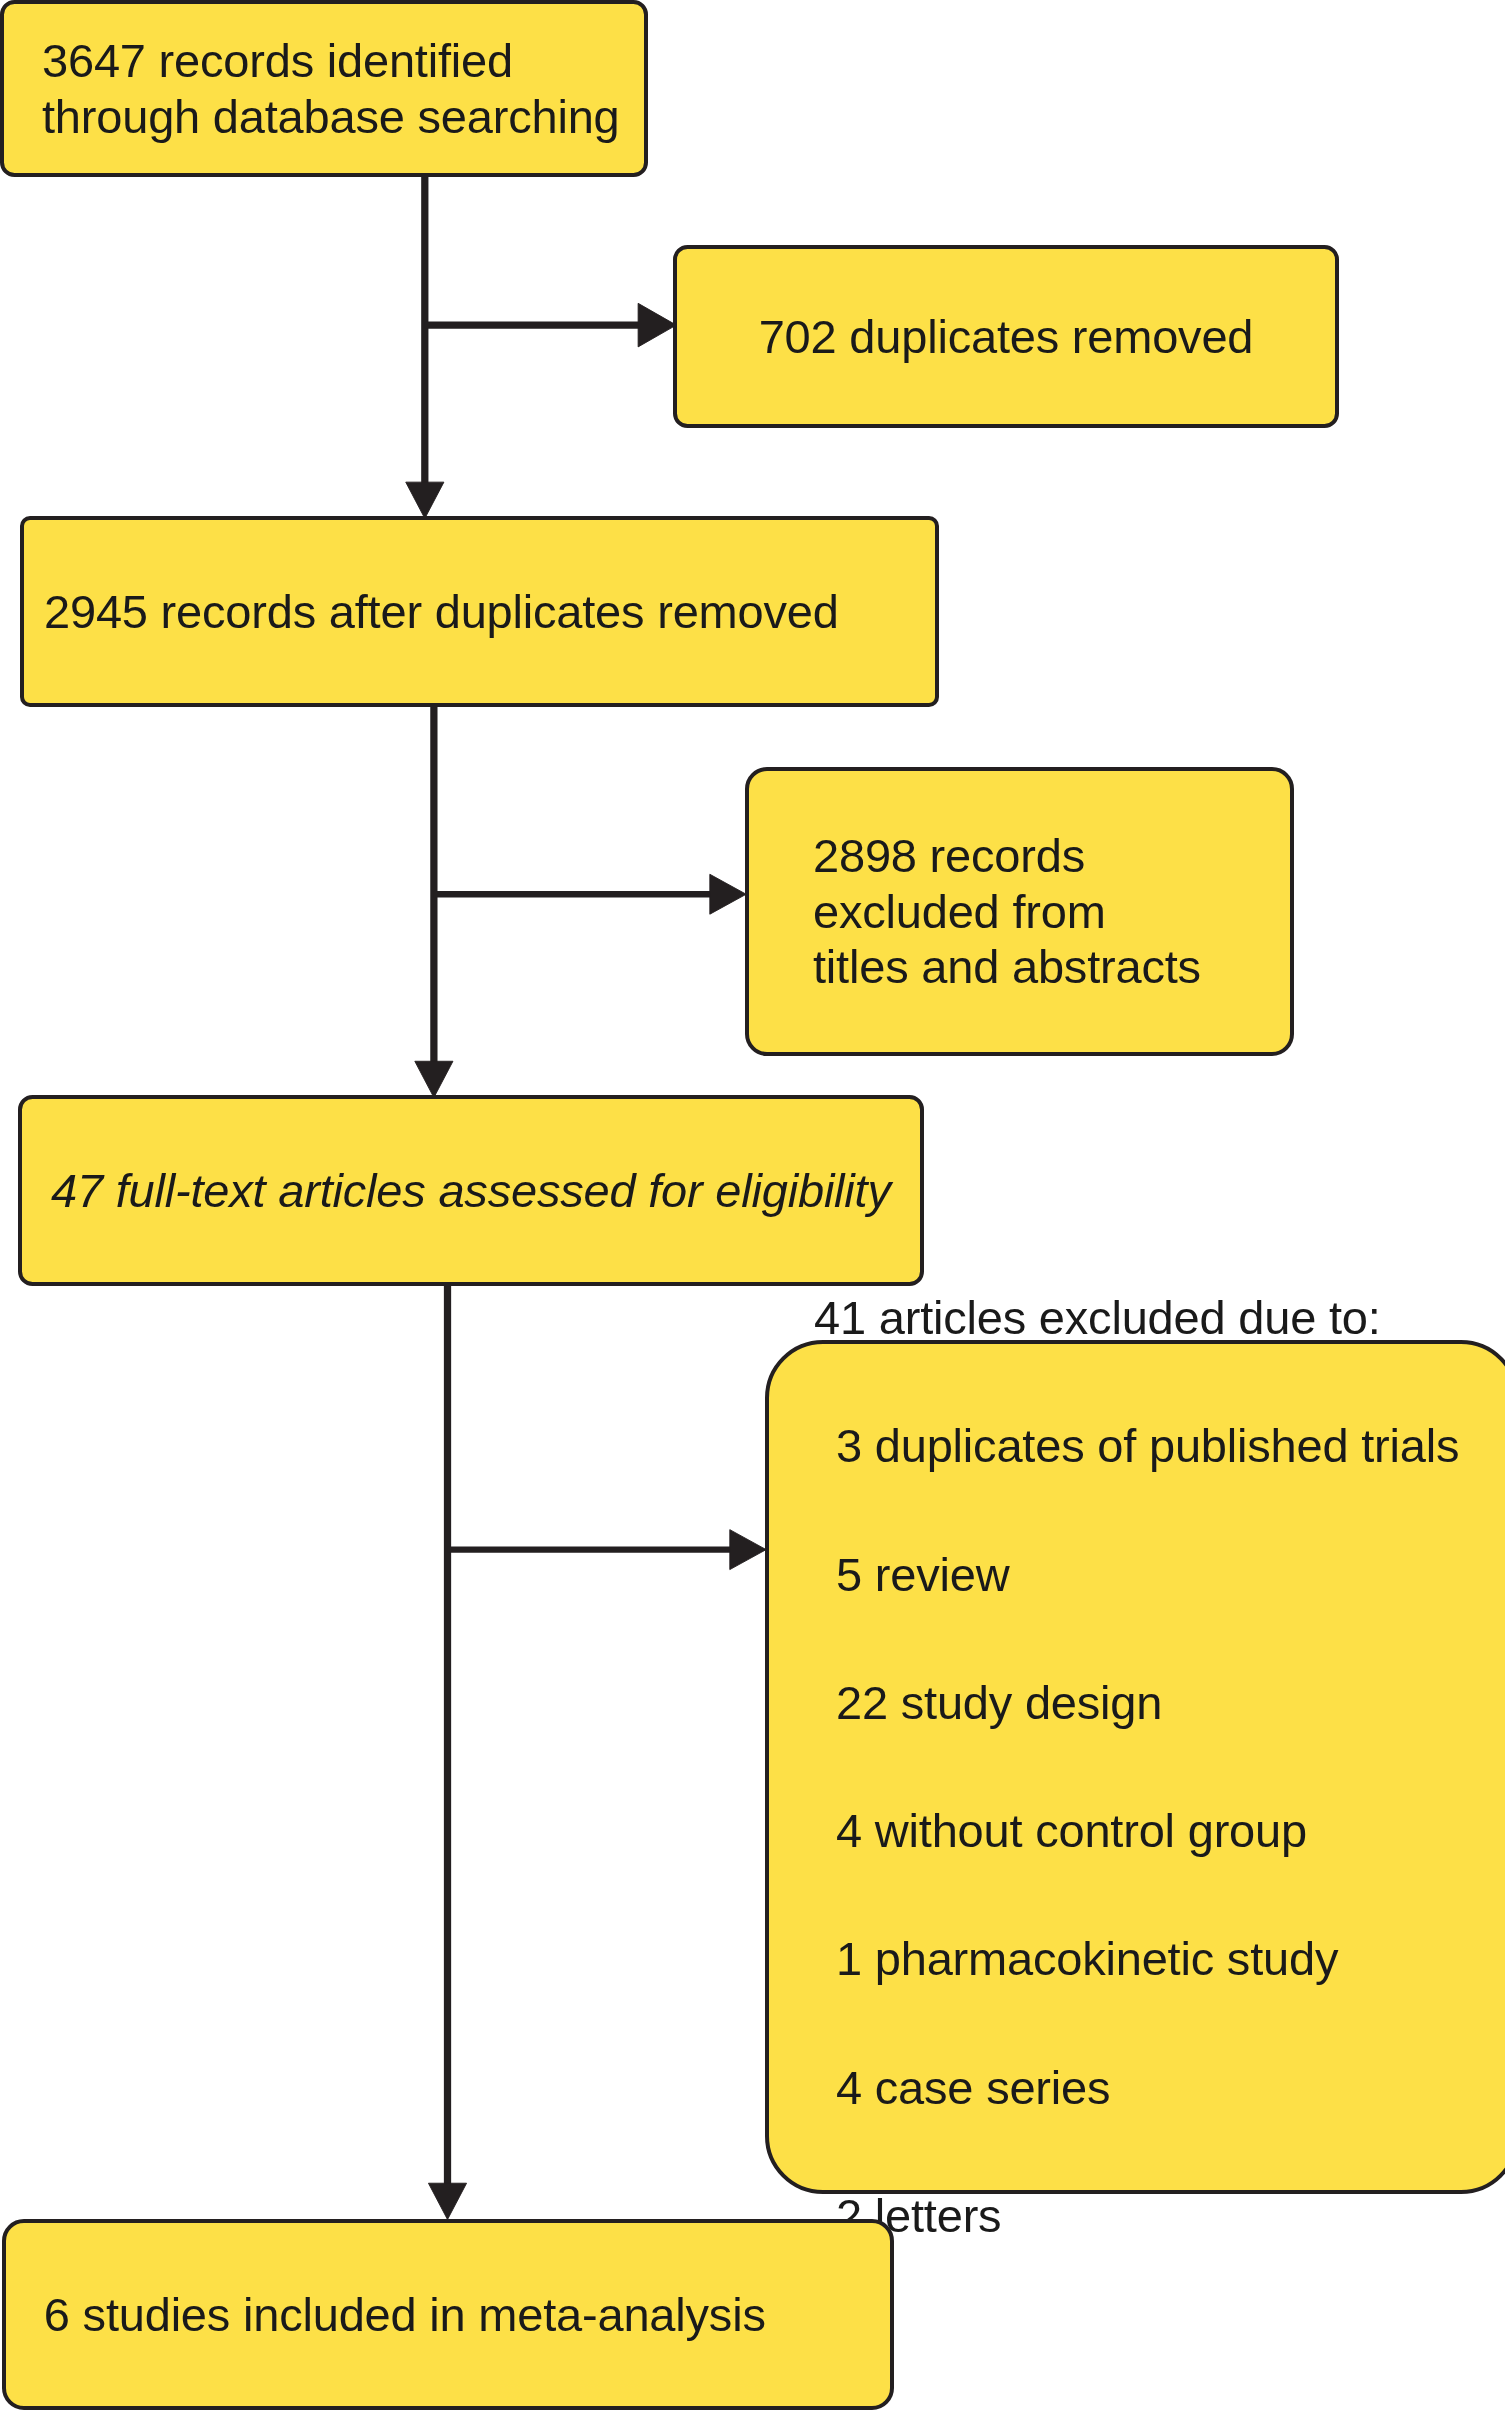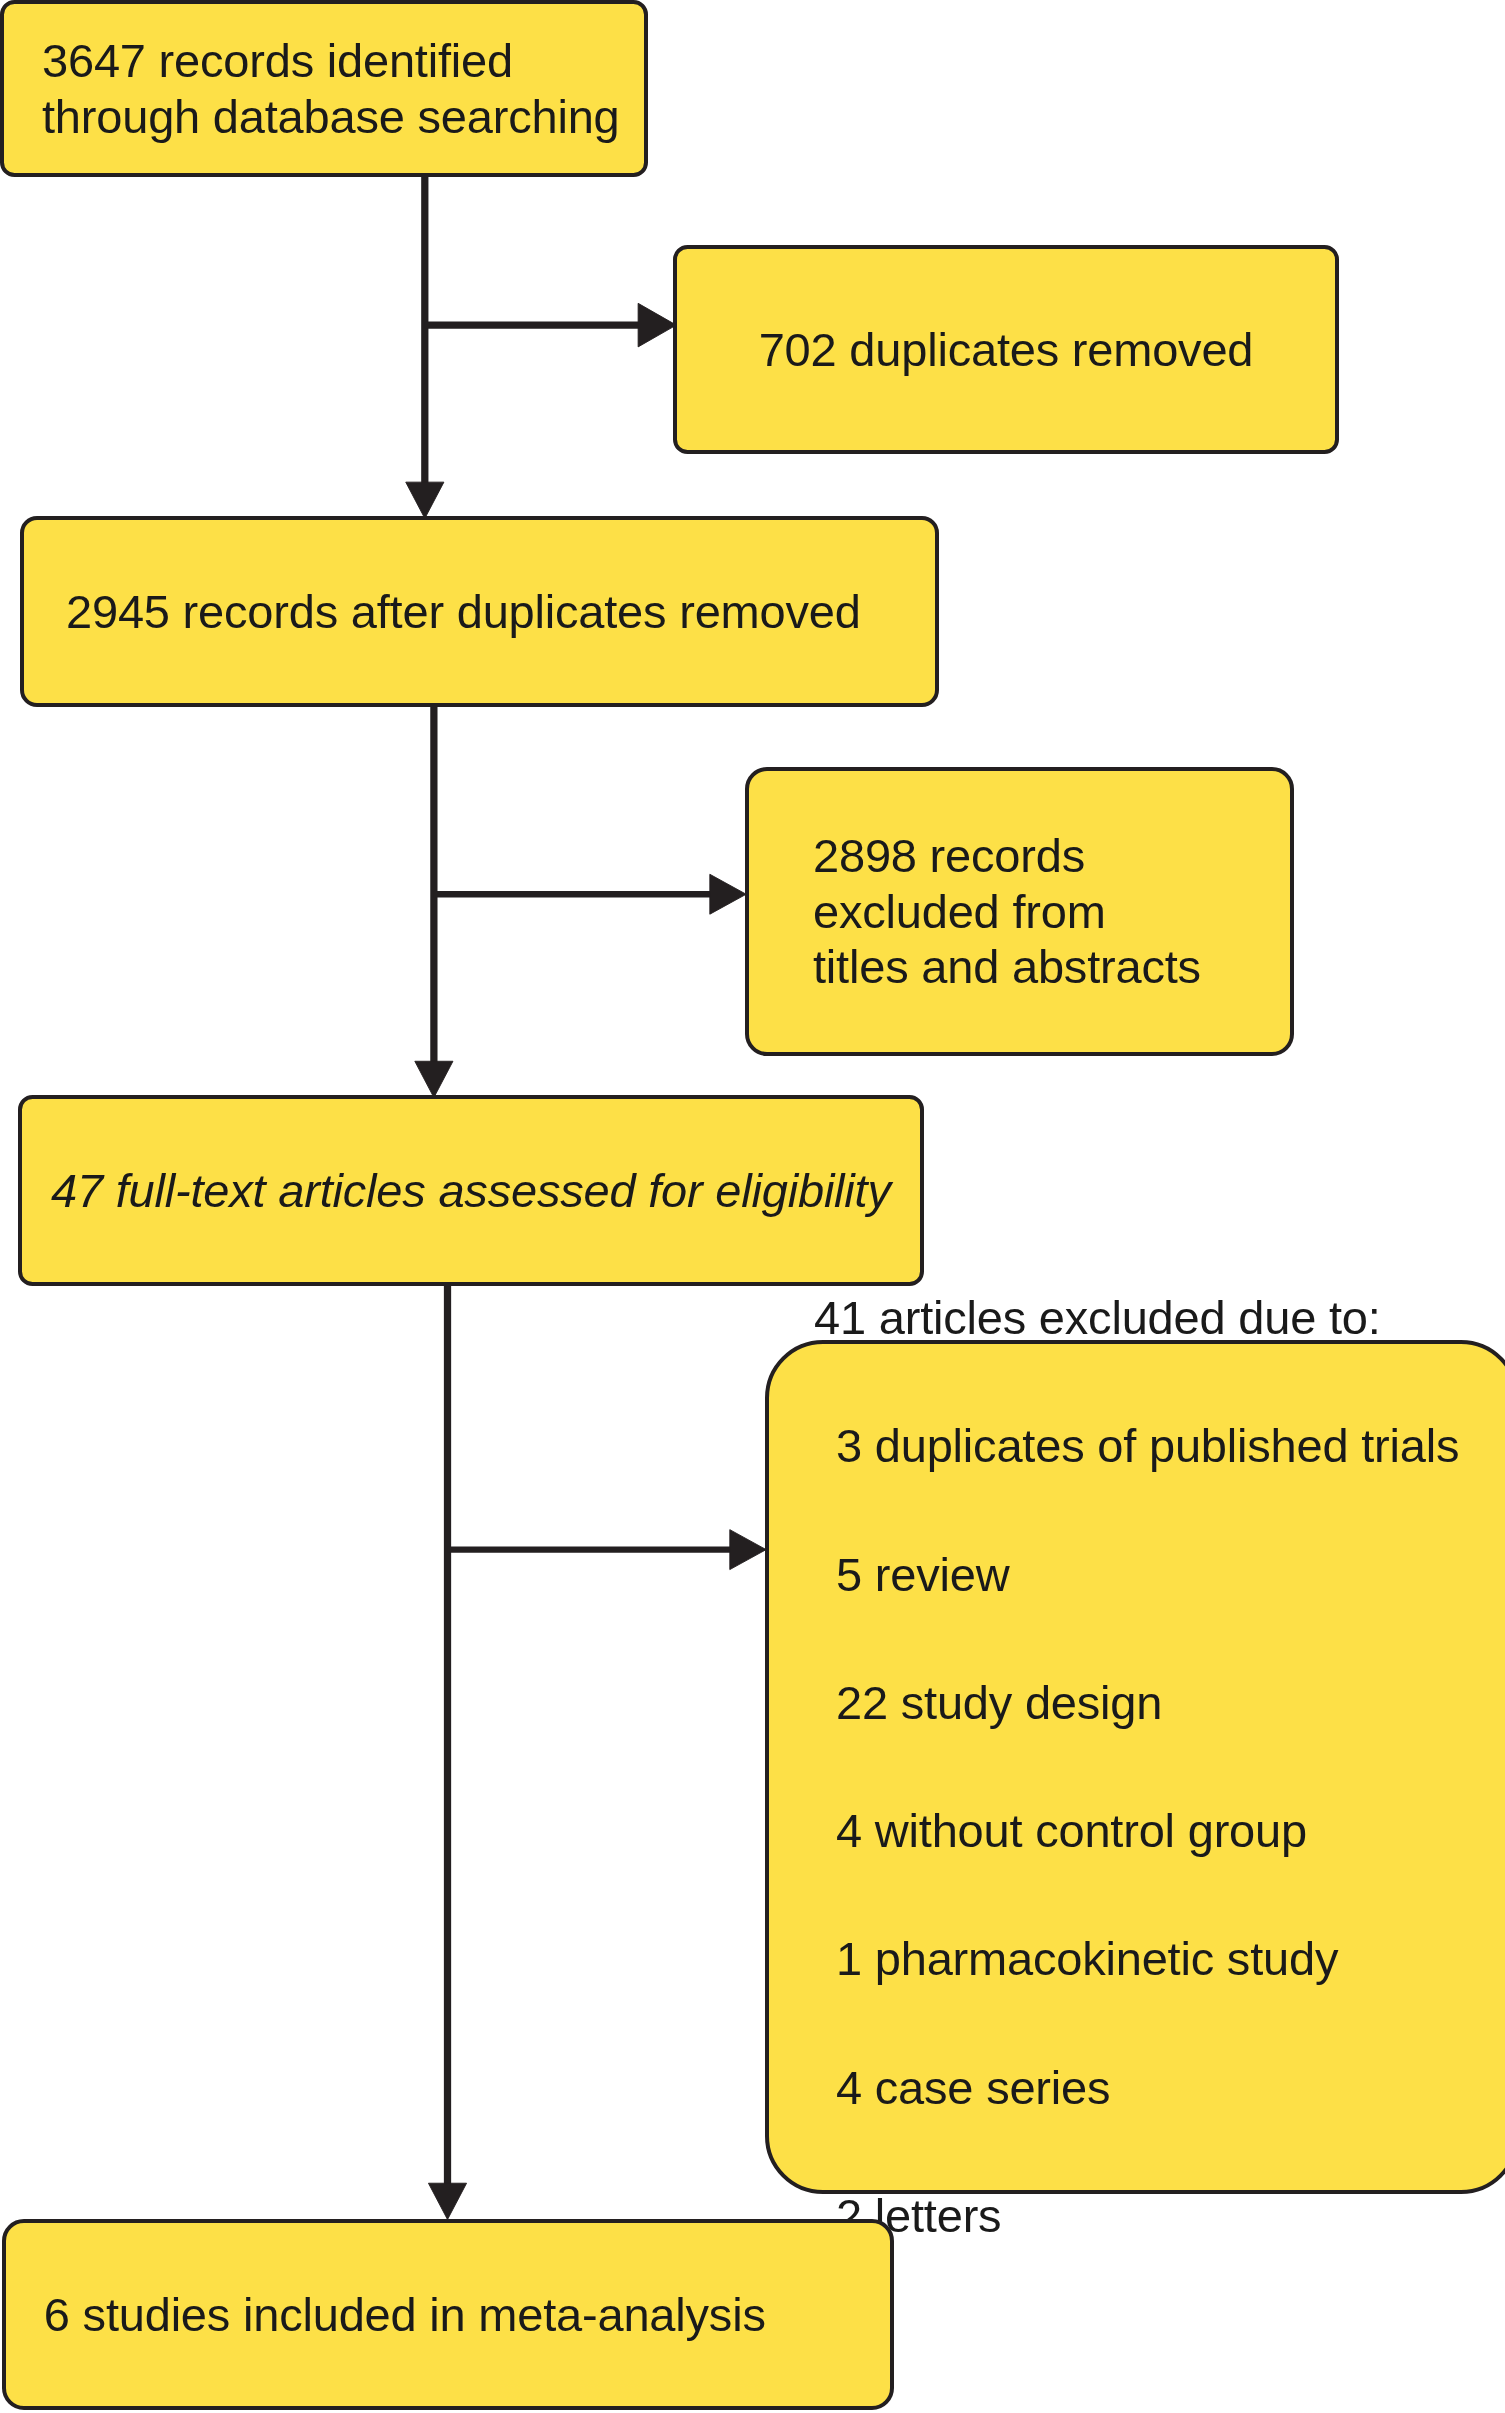--- a/index.html
+++ b/index.html
@@ -50,33 +50,33 @@
   
   #node-identified {
     left: 0px;   top: 0px;
     width: 648px;  height: 177px;
     border-radius: 14.5px;
     padding-left: 38px;
     padding-right: 18px;
   }
   #node-duplicates-removed {
     left: 673px; top: 245px;
-    width: 666px; height: 209px;
+    width: 666px; height: 183px;
     border-radius: 14.5px;
     padding-left: 18px;
     padding-right: 18px;
     justify-content: center;
   }
   #node-duplicates-removed .node-text { text-align: center; }
 
   #node-after-duplicates {
     left: 20px;  top: 516px;
     width: 919px; height: 191px;
-    border-radius: 17px;
-    padding-left: 42px;
+    border-radius: 10px;
+    padding-left: 20px;
     padding-right: 18px;
   }
   #node-excluded-titles {
     left: 745px; top: 767px;
     width: 549px; height: 289px;
     border-radius: 22px;
     padding-left: 64px;
     padding-right: 22px;
   }
   #node-fulltext-assessed {

